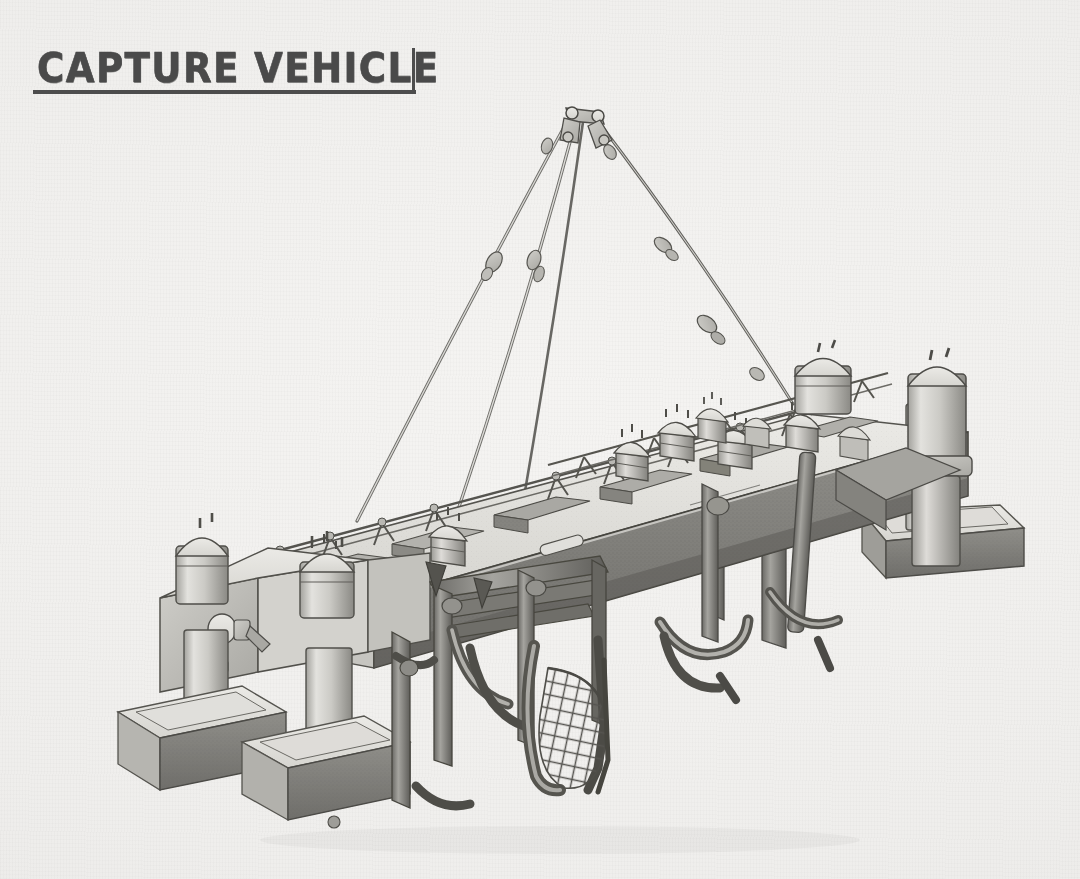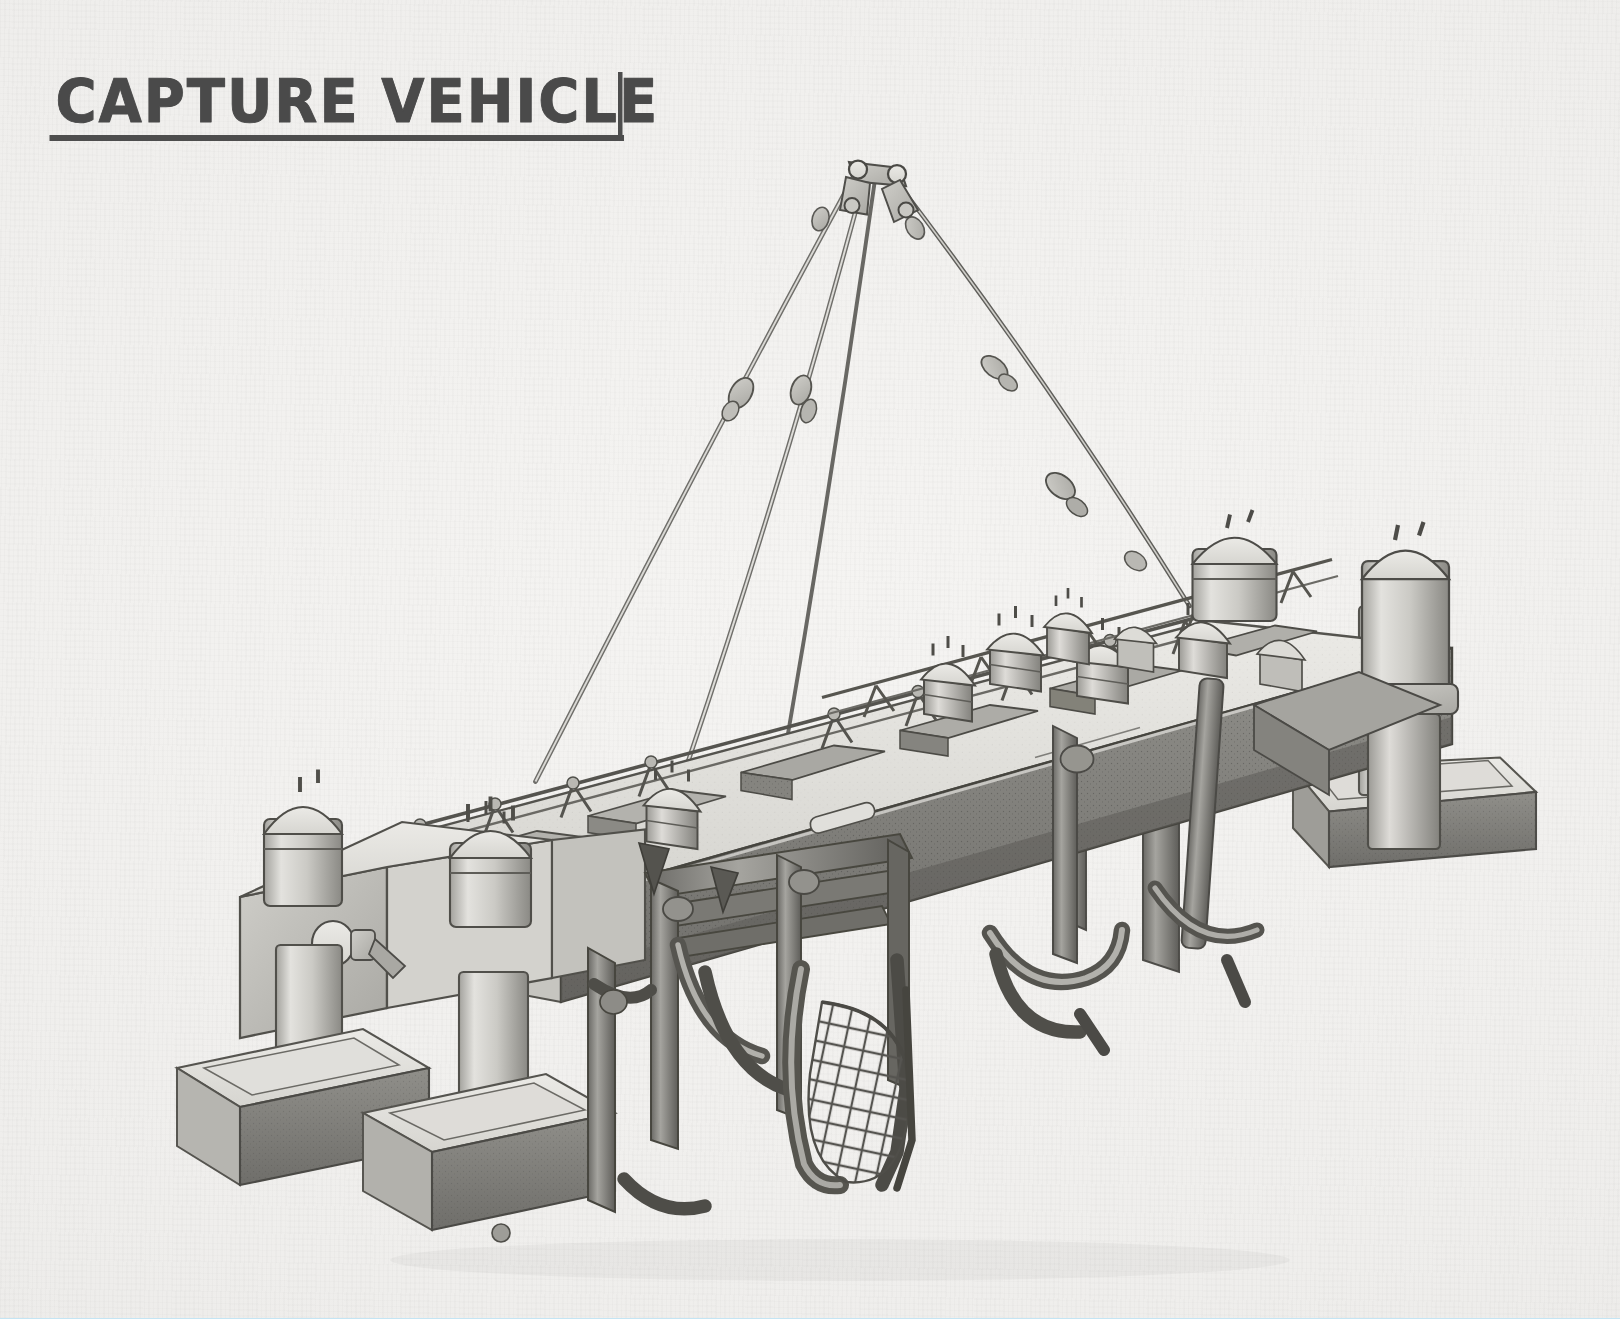--- a/index.html
+++ b/index.html
@@ -4,21 +4,21 @@
 <title>Capture Vehicle</title>
 <style>
   html,body{margin:0;padding:0;background:#f2f1ef;}
   body{
     width:1080px;height:879px;overflow:hidden;
     font-family:"Liberation Sans", sans-serif;
     position:relative;
   }
   #page{
     position:relative;width:1080px;height:879px;
-    background:#7dd3fc;
+    background:#a3a3a3;
     overflow:hidden;
   }
   
   #paper-grain{
     position:absolute;inset:0;
     background:
       repeating-linear-gradient(91deg, rgba(0,0,0,.014) 0 1px, rgba(255,255,255,0) 1px 3px),
       repeating-linear-gradient(1deg, rgba(0,0,0,.012) 0 1px, rgba(255,255,255,0) 1px 4px),
       radial-gradient(120% 90% at 50% 45%, #f5f4f2 0%, #efeeec 62%, #e9e8e6 100%);
     pointer-events:none;

